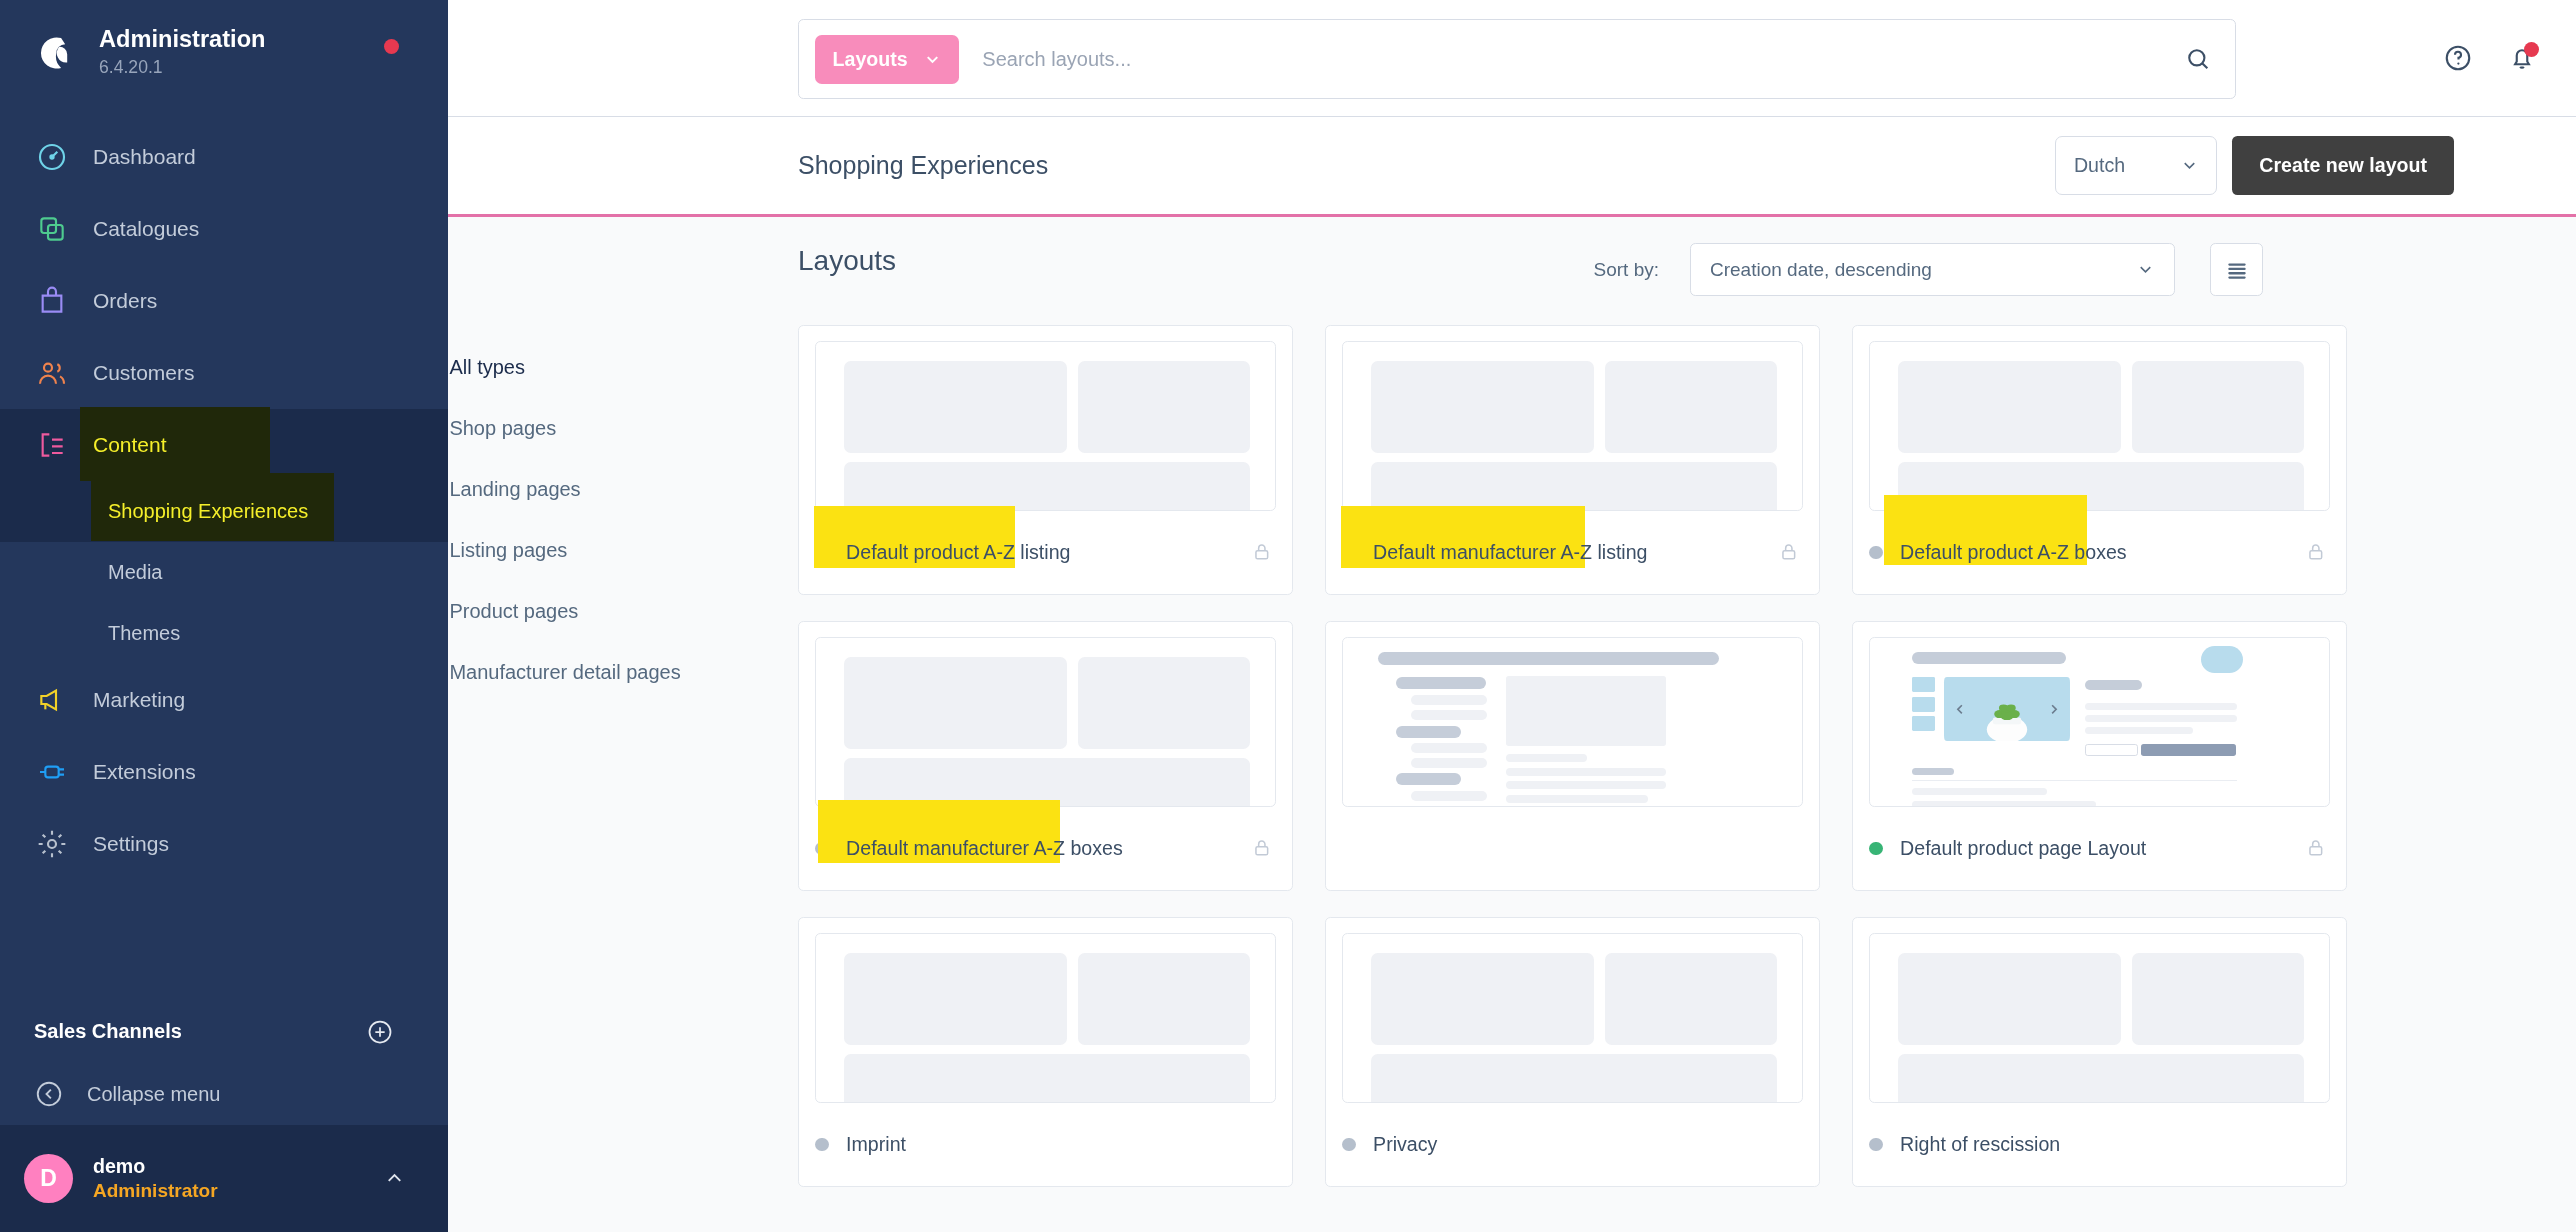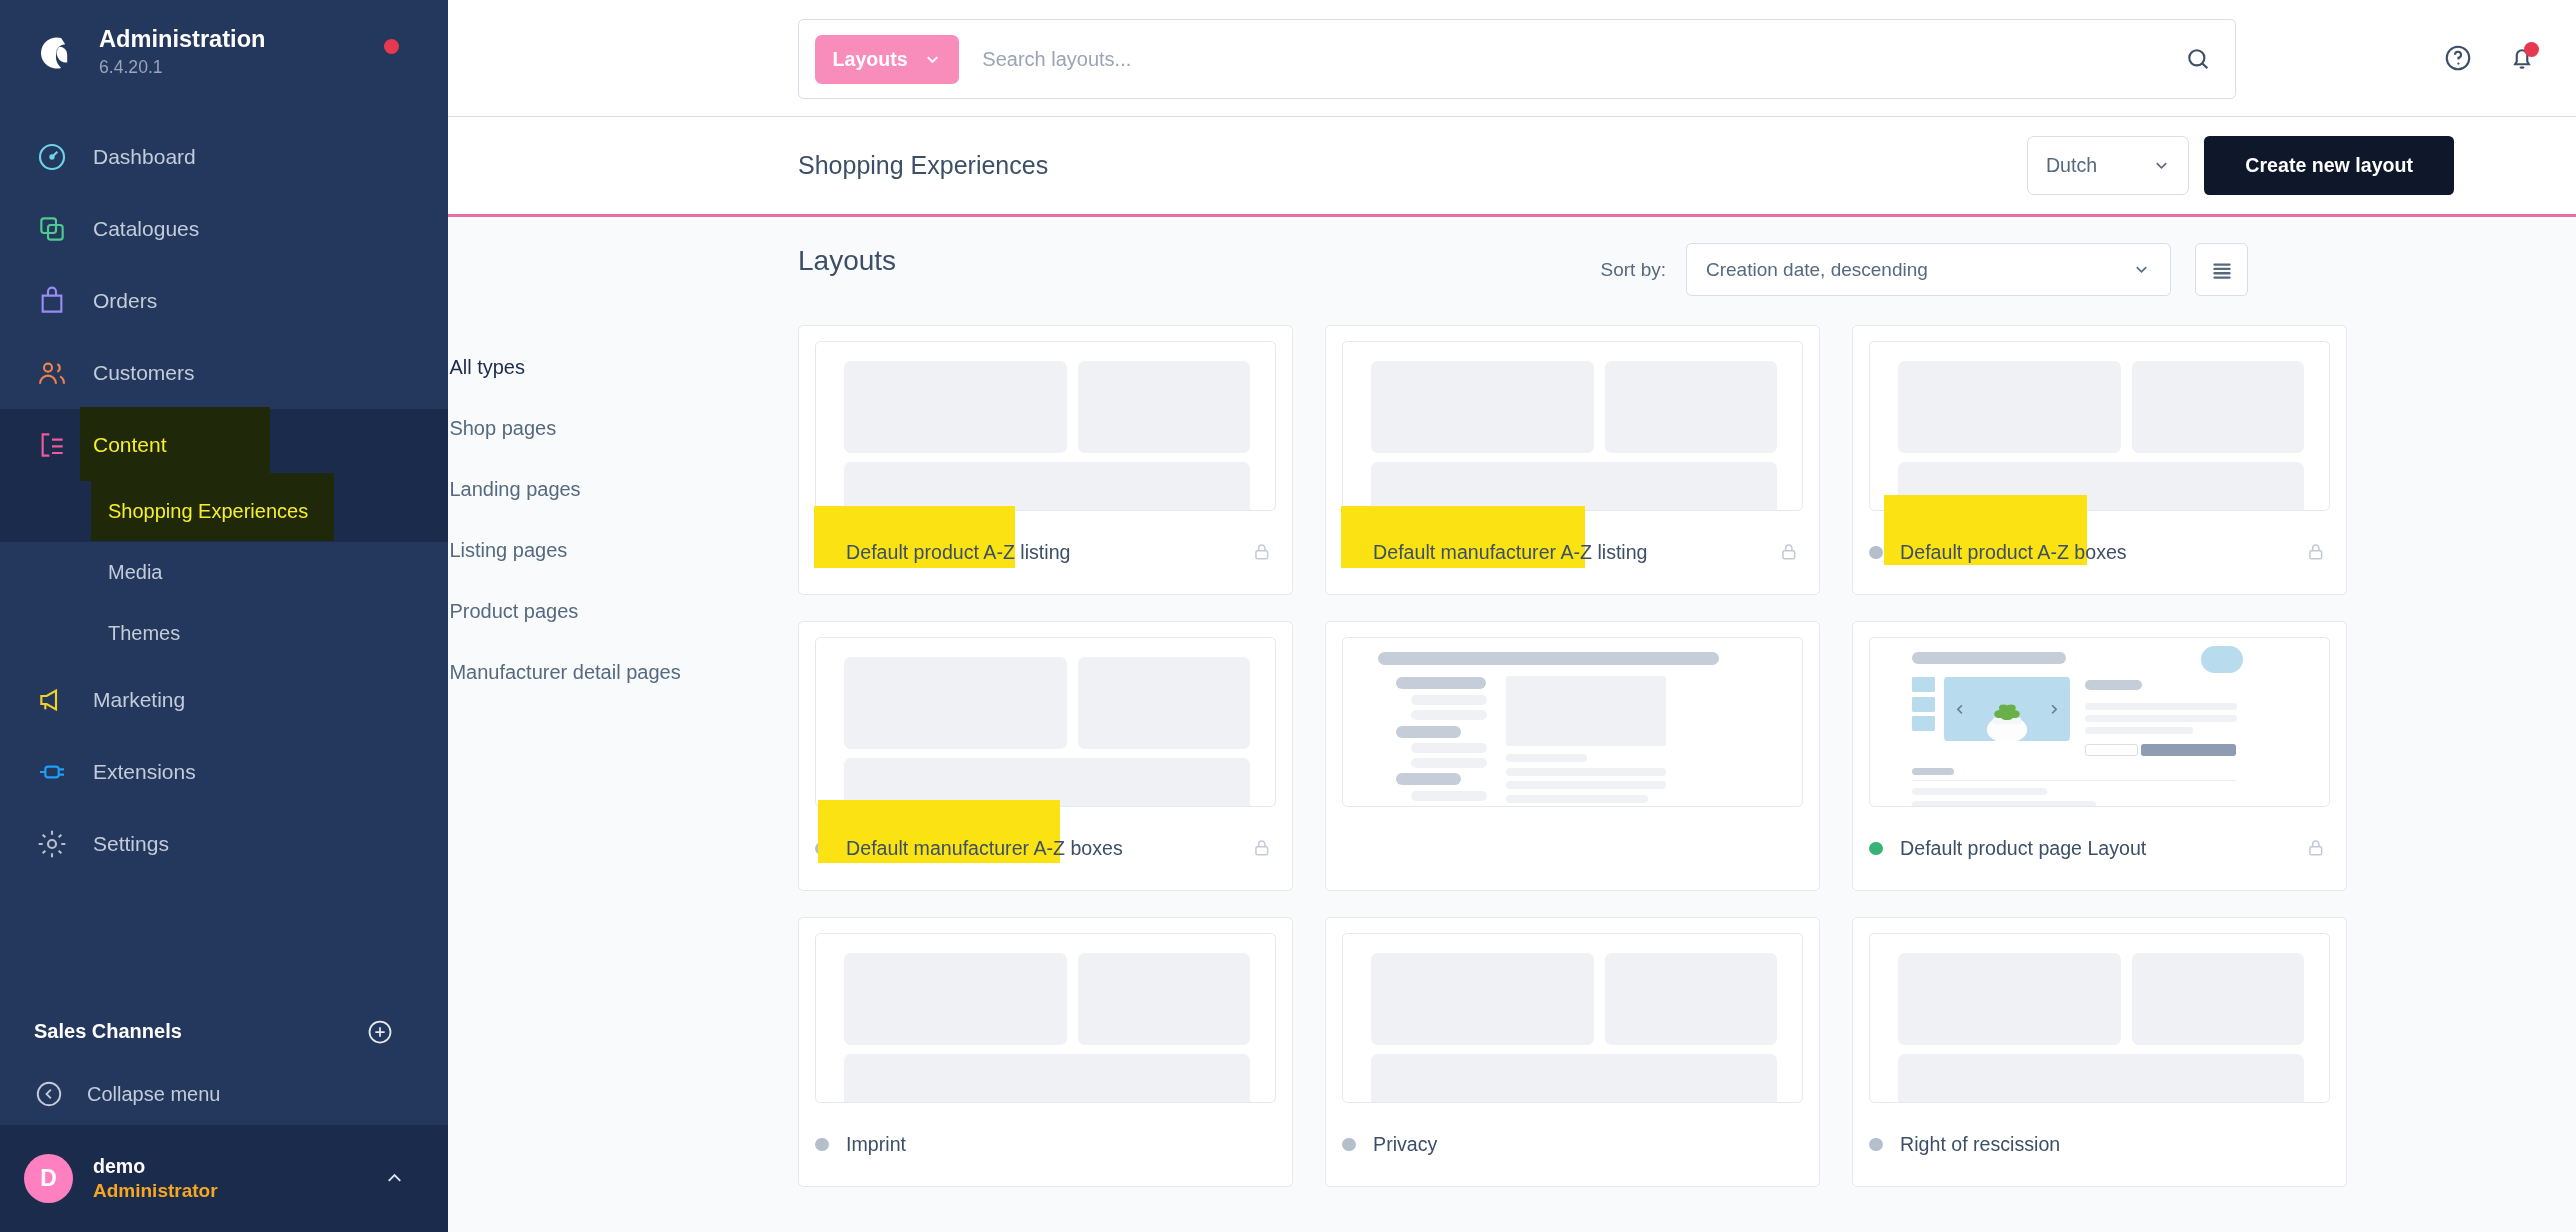--- a/index.html
+++ b/index.html
@@ -134,37 +134,37 @@
     position: absolute; right: 122px; display: flex; align-items: center; gap: 0;
   }
   .lang-select {
     width: 162px; height: 59px;
     border: 1.4px solid #d8dde6; border-radius: 7px; background: #fff;
     display: flex; align-items: center; justify-content: space-between;
     padding: 0 17.6px; cursor: pointer; margin-right: 15px;
   }
   .lang-select span { color: #55697f; font-size: 19.6px; }
   .btn-primary {
-    background: #0f172a; color: #fff; border: none; border-radius: 5.4px;
-    height: 59px; padding: 0 41px; font-size: 19.6px; font-weight: bold;
+    background: #404040; color: #fff; border: none; border-radius: 5.4px;
+    height: 59px; padding: 0 27px; font-size: 19.6px; font-weight: bold;
     cursor: pointer; font-family: "Liberation Sans", sans-serif;
     display: flex; align-items: center;
   }
 
   .content { position: relative; padding: 0; }
   .section-head {
     position: relative; height: 100px; display: flex; align-items: center;
   }
   .section-title {
     position: absolute; left: 350px; top: 28px;
     color: #3c4f66; font-size: 28px;
   }
   .section-tools {
-    position: absolute; right: 328px; top: 26px;
-    display: flex; align-items: center; gap: 4px;
+    position: absolute; right: 313px; top: 26px;
+    display: flex; align-items: center; gap: 15px;
   }
   .sortby-lbl { color: #55697f; font-size: 19px; margin-right: 16px; }
   .sort-select {
     width: 485px; height: 53px; border: 1.4px solid #d8dde6; border-radius: 5.4px;
     background: #fff; display: flex; align-items: center; justify-content: space-between;
     padding: 0 19px; cursor: pointer;
   }
   .sort-select span { color: #55697f; font-size: 19px; }
   .viewtoggle {
     margin-left: 20px; width: 53px; height: 53px;

